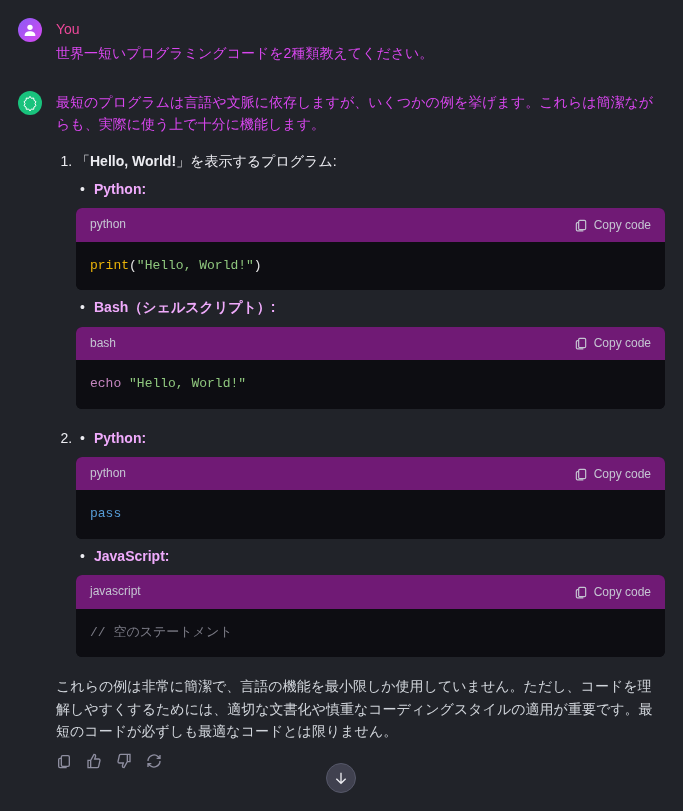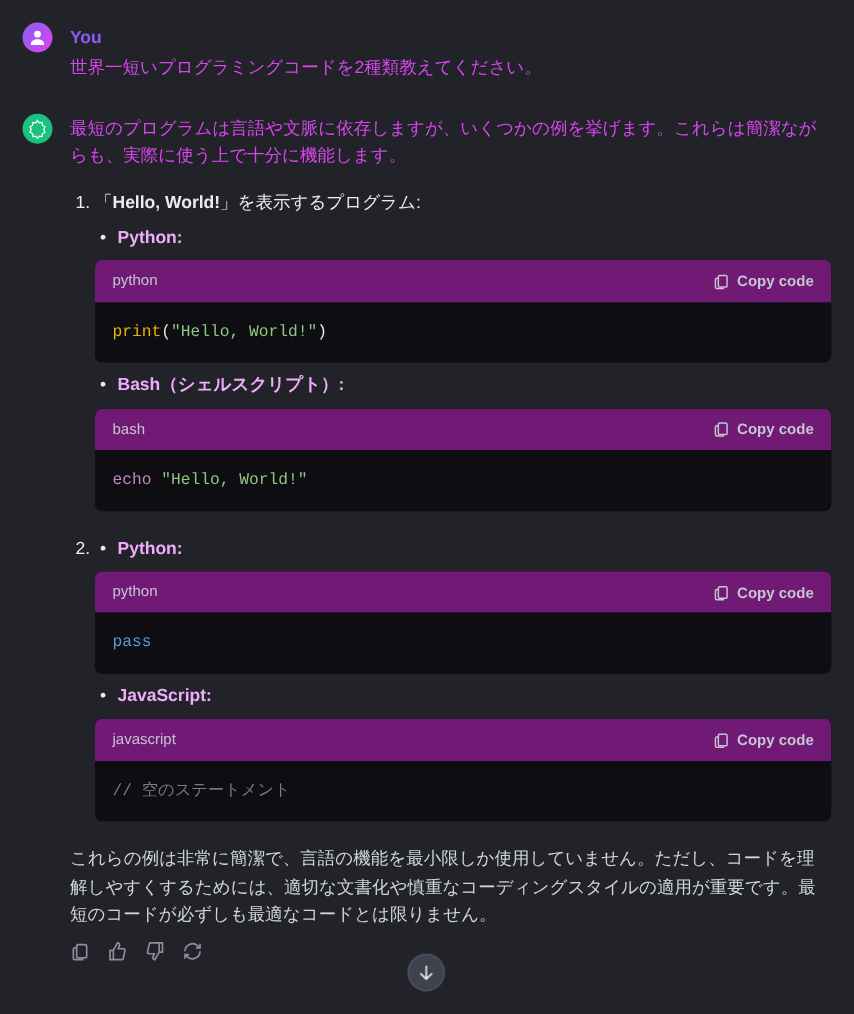--- a/index.html
+++ b/index.html
@@ -15,42 +15,42 @@
     }
     .msg { display: flex; gap: 14px; margin-bottom: 26px; }
     .avatar {
       width: 24px; height: 24px; border-radius: 50%;
       flex-shrink: 0; display: flex; align-items: center; justify-content: center;
     }
     .avatar-user { background: linear-gradient(135deg, #8a5cf6, #d946ef); }
     .avatar-assistant { background: #19c37d; }
     .avatar svg { width: 16px; height: 16px; }
     .msg-body { flex: 1; min-width: 0; }
-    .author { font-weight: 700; color: #8b5cf6; margin-bottom: 2px; }
+    .author { font-weight: 400; color: #ec4899; margin-bottom: 2px; }
     .text { color: #d946ef; }
     ol { padding-left: 20px; margin-top: 14px; }
     ol > li { margin-bottom: 18px; }
     ol > li .li-title { color: #ececf1; }
     ol > li .li-title b { font-weight: 700; margin-top: 40px; }
     .sub { list-style: none; padding-left: 0; margin-top: 6px; }
     .sub > li { margin-top: 6px; position: relative; padding-left: 18px; }
     .sub > li::before { content: "•"; position: absolute; left: 4px; color: #ececf1; }
     .sub .lang { font-weight: 700; color: #f0abfc; }
     .codeblock {
       margin-top: 8px; margin-left: -18px;
       border-radius: 6px; overflow: hidden; background: #0d0d12;
     }
     .code-header {
       display: flex; justify-content: space-between; align-items: center;
       background: #701a75; padding: 7px 14px; font-size: 12px; color: #c5c5d2;
     }
     .copy-btn {
       display: flex; align-items: center; gap: 6px;
       background: none; border: none; color: #c5c5d2; font-size: 12px;
-      cursor: pointer; font-family: inherit; font-weight: bold;
+      cursor: pointer; font-family: inherit;
     }
     .copy-btn svg { width: 14px; height: 14px; }
     pre {
       padding: 14px; font-family: "SFMono-Regular", Consolas, "Liberation Mono", Menlo, monospace;
       font-size: 13px; overflow-x: auto; background: #0d0d12;
     }
     .tok-fn { color: #eab308; }
     .tok-paren { color: #e6e6e6; }
     .tok-str { color: #8fc77e; }
     .tok-kw { color: #c586c0; }

